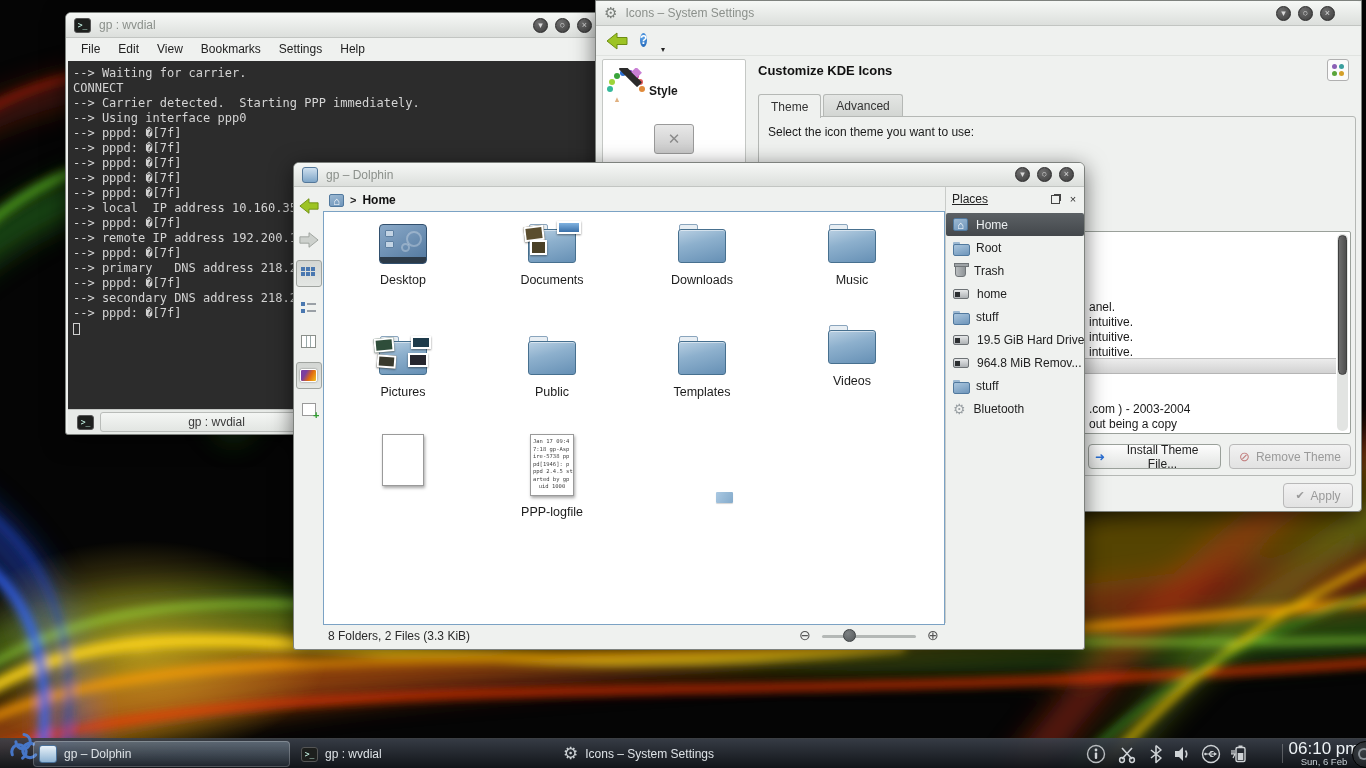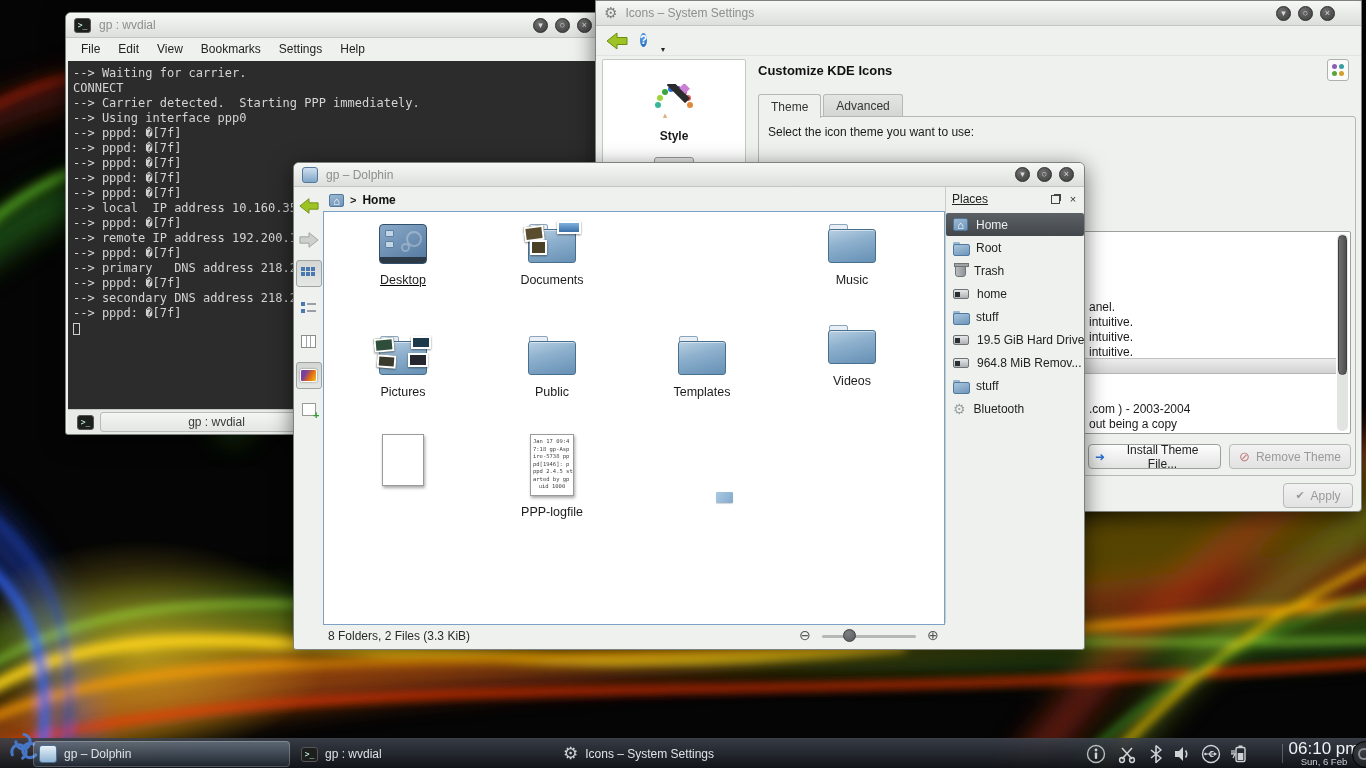--- a/index.html
+++ b/index.html
@@ -42,21 +42,21 @@
   #syset{left:595px;top:0;width:767px;height:512px;z-index:20;border-radius:0 0 4px 4px;}
   #syset .toolbar{position:absolute;left:0;top:25px;right:0;height:30px;background:#eff1ef;
     display:flex;align-items:center;padding-left:8px;gap:10px;border-bottom:1px solid #e0e3e0;}
   .arrow-btn svg{display:block;}
   #helpbtn{position:relative;width:22px;height:22px;}
   #helpbtn .q{width:19px;height:19px;border-radius:50%;background:radial-gradient(circle at 35% 30%,#5aa2e8,#1f63b4);
     color:#fff;font-weight:bold;font-size:12px;text-align:center;line-height:19px;}
   #helpbtn .dd{position:absolute;right:-3px;bottom:-2px;font-size:8px;color:#222;}
   #syset .sidebar{position:absolute;left:6px;top:58px;width:144px;height:448px;background:#fff;
     border:1px solid #c5c8c5;border-radius:2px;}
-  .side-item{display:flex;flex-direction:column;align-items:center;padding-top:24px;}
+  .side-item{display:flex;align-items:center;padding-top:8px;}
   .side-item .lbl{font-weight:bold;font-size:12px;color:#1a1a1a;margin-top:3px;}
   .toolbox{width:40px;height:30px;margin:14px auto 0;background:linear-gradient(#e8e8e8,#c9c9c9);
     border:1px solid #9a9a9a;border-radius:3px;color:#8a8a8a;text-align:center;line-height:28px;font-size:15px;}
   #syset .heading{position:absolute;left:162px;top:62px;font-size:13px;font-weight:bold;color:#111;}
   #gridbtn{position:absolute;right:12px;top:58px;width:22px;height:22px;background:#fbfbfb;border:1px solid #b0b0b0;
     border-radius:3px;}
   #gridbtn i{position:absolute;width:5px;height:5px;border-radius:50%;}
   #syset .tabs{position:absolute;left:162px;top:93px;display:flex;}
   .tab-el{height:23px;padding:0 12px;font-size:12px;display:flex;align-items:center;border:1px solid #b5b8b5;
     border-bottom:none;border-radius:3px 3px 0 0;background:linear-gradient(#e4e6e4,#d2d5d2);color:#333;margin-right:2px;}
@@ -395,39 +395,46 @@
     </span>
     <span class="vtb">
       <span class="mini-split">
           <b>+</b>
         </span>
     </span>
   </div>
 
   <div id="dview">
 
-    <div class="fitem" style="left:19px;top:12px;text-decoration:underline;">
+    <div class="fitem" style="left:19px;top:12px;">
       <span class="desktopico">
         <span class="sq" style="left:5px;top:5px;"></span>
           <span class="sq" style="left:5px;top:16px;"></span>
         <span class="swirl" style="right:4px;top:6px;width:16px;height:16px;"></span>
         <span class="swirl" style="right:16px;top:18px;width:9px;height:9px;"></span>
         <span class="bar"></span>
       </span>
       <span class="flabel">Desktop</span>
     </div>
     <div class="fitem" style="left:168px;top:12px;">
       <span class="folder">
         <span class="tabb"></span>
           <span class="body"></span>
         <span class="photo" style="left:-4px;top:2px;width:20px;height:15px;background:#5a4d2e;transform:rotate(-7deg);"></span>
         <span class="photo" style="right:-5px;top:-3px;width:24px;height:13px;background:linear-gradient(#7fb2e0,#3a6fa8);"></span>
         <span class="photo" style="left:2px;top:16px;width:17px;height:15px;background:#4a4026;"></span>
       </span>
       <span class="flabel">Documents</span>
+    </div>
+    <div class="fitem" style="left:318px;top:12px;">
+      <span class="folder">
+          <span class="tabb"></span>
+          <span class="body"></span>
+        </span>
+      <span class="flabel">Downloads</span>
     </div>
     <div class="fitem" style="left:468px;top:12px;">
       <span class="folder">
           <span class="tabb"></span>
           <span class="body"></span>
         </span>
       <span class="flabel">Music</span>
     </div>
 
     <div class="fitem" style="left:19px;top:124px;">

